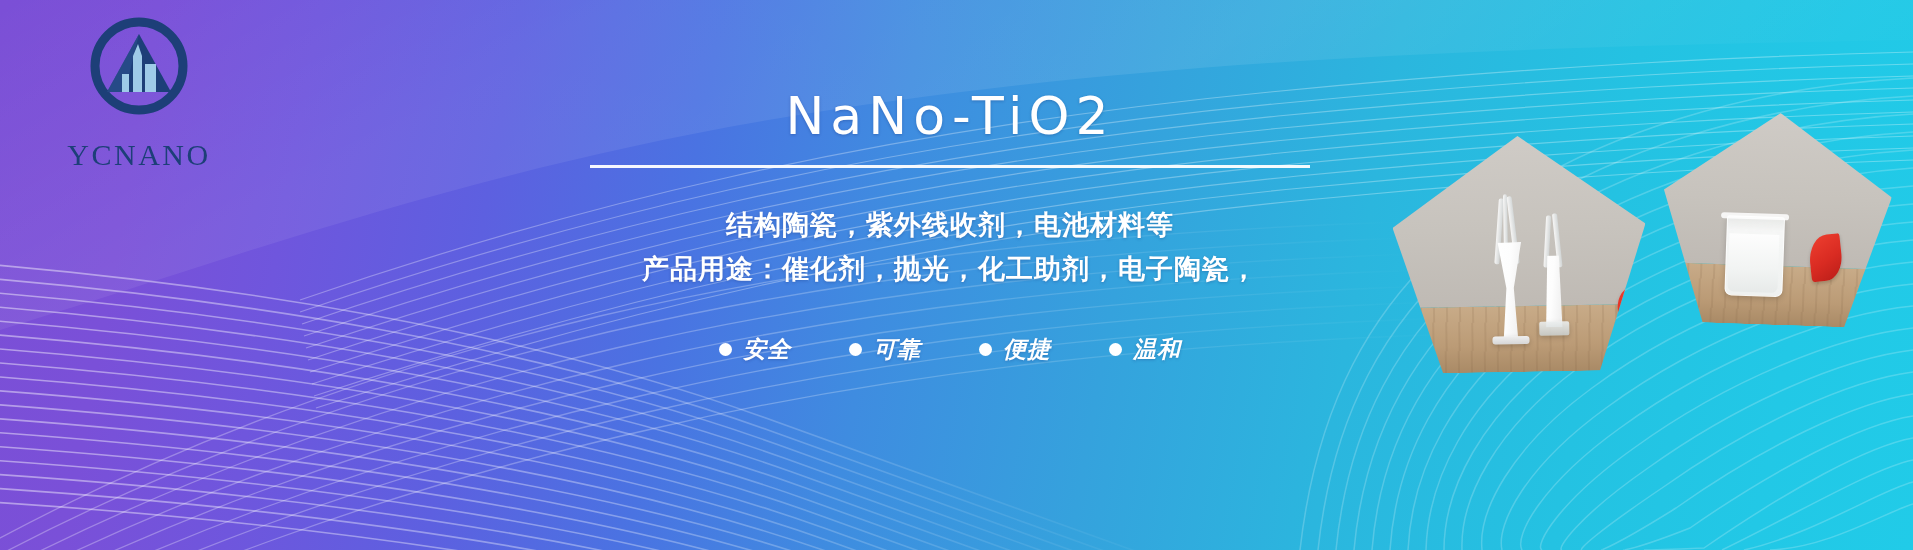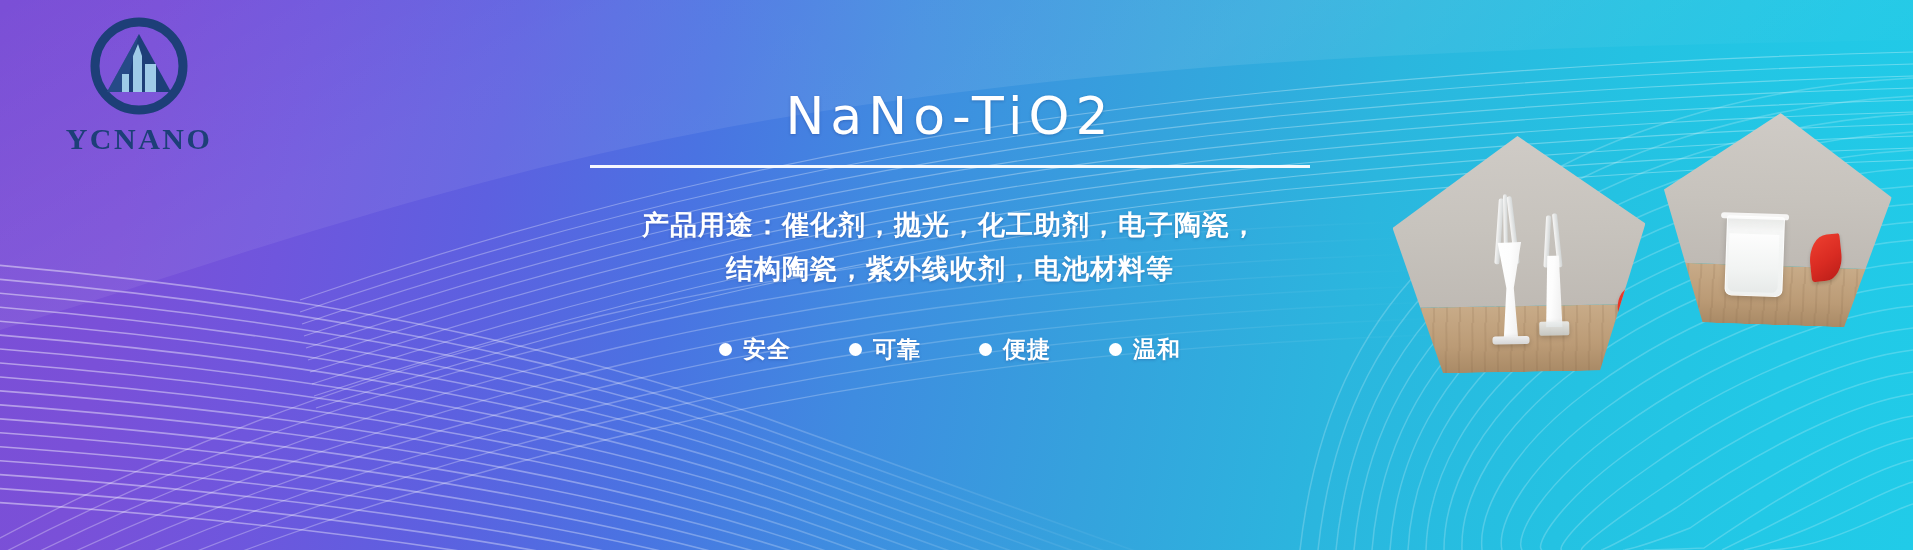--- a/index.html
+++ b/index.html
@@ -40,24 +40,24 @@
   #logo-block {
     position: absolute;
     left: 44px;
     top: 12px;
     width: 190px;
     text-align: center;
   }
   #logo-mark { display: block; margin: 0 auto; }
   #logo-word {
     display: block;
-    margin-top: 2px;
+    margin-top: 18px;
     color: #1d3f78;
     font-size: 30px;
-    font-weight: 700;
+    font-weight: 400;
     letter-spacing: 2.5px;
     font-family: "Liberation Serif", "DejaVu Serif", serif;
   }
 
   
   #content {
     position: absolute;
     left: 470px;
     top: 66px;
     width: 960px;
@@ -102,20 +102,21 @@
   }
   .feature {
     display: flex;
     align-items: center;
     gap: 11px;
     color: #ffffff;
     font-size: 23px;
     font-weight: 700;
     letter-spacing: 1px;
     text-shadow: 0 1px 3px rgba(20,40,110,.28);
+    font-style: italic;
   }
   .feature .dot {
     width: 13px;
     height: 13px;
     border-radius: 50%;
     background: #ffffff;
     flex: none;
     display: block;
   }
 
@@ -304,22 +305,22 @@
     </svg>
     <span id="logo-word">YCNANO</span>
   </div>
 
   <div id="content">
 
     <h1 id="title">NaNo-TiO2</h1>
     <div id="title-rule"></div>
 
     <div id="desc">
+      <span class="line">结构陶瓷，紫外线收剂，电池材料等</span>
       <span class="line">产品用途：催化剂，抛光，化工助剂，电子陶瓷，</span>
-      <span class="line">结构陶瓷，紫外线收剂，电池材料等</span>
     </div>
 
     <div id="features">
       <div class="feature">
         <span class="dot"></span>
         <span>安全</span>
       </div>
       <div class="feature">
         <span class="dot"></span>
         <span>可靠</span>

